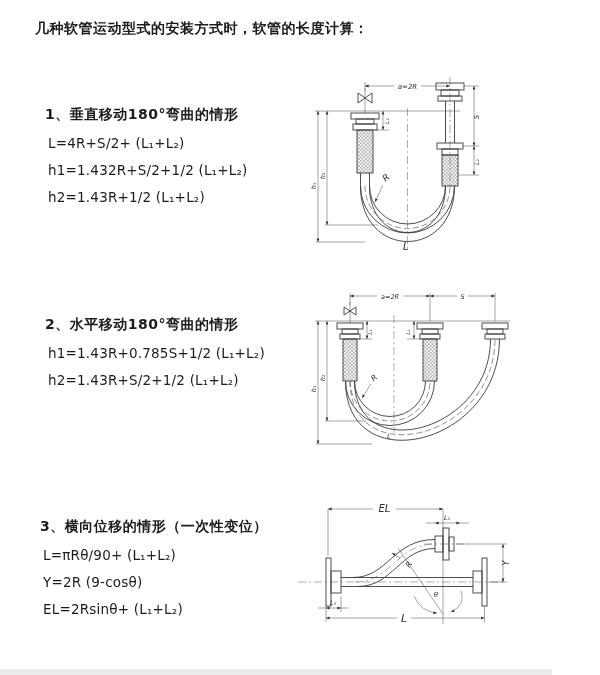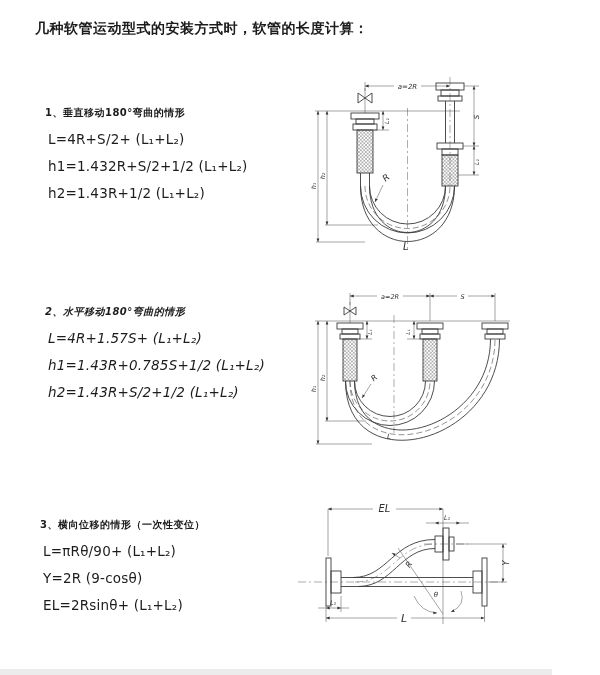--- a/index.html
+++ b/index.html
@@ -4,24 +4,24 @@
 <style>
   html,body{margin:0;padding:0;background:#ffffff;}
   .page{
     position:relative;width:552px;height:675px;background:#ffffff;
     font-family:"DejaVu Sans","Liberation Sans",sans-serif;color:#1c1c1c;overflow:hidden;
   }
   .doc-title{
     position:absolute;left:35px;top:20px;font-size:14px;font-weight:bold;letter-spacing:.5px;
   }
   .section{position:absolute;width:280px;}
-  .sec-heading{font-size:10px;font-weight:bold;letter-spacing:.5px;white-space:nowrap;}
+  .sec-heading{font-size:14px;font-weight:bold;letter-spacing:.5px;white-space:nowrap;}
   .formula{font-size:13.5px;margin-top:11px;margin-left:3px;letter-spacing:.2px;white-space:nowrap;}
   #sec1{left:45px;top:106px;}
-  #sec2{left:45px;top:305px;font-style:italic;}
+  #sec2{left:45px;top:316px;}
   #sec3{left:40px;top:518px;}
   .diagram{position:absolute;font-style:italic;}
   #d1{left:310px;top:68px;}
   #d2{left:310px;top:281px;}
   #d3{left:298px;top:496px;}
   svg{display:block;}
   svg text{font-family:"DejaVu Sans","Liberation Sans",sans-serif;fill:#333;}
   .part{stroke:#3a3a3a;stroke-width:.9;fill:none;}
   .thin{stroke:#4a4a4a;stroke-width:.5;fill:none;}
   .cl{stroke:#5a5a5a;stroke-width:.5;fill:none;stroke-dasharray:8 3 2 3;}
@@ -40,21 +40,20 @@
 
   <div class="section" id="sec1">
     <div class="sec-heading">1、垂直移动180°弯曲的情形</div>
     <div class="formula">L=4R+S/2+ (L₁+L₂)</div>
     <div class="formula">h1=1.432R+S/2+1/2 (L₁+L₂)</div>
     <div class="formula">h2=1.43R+1/2 (L₁+L₂)</div>
   </div>
 
   <div class="section" id="sec2">
     <div class="sec-heading">2、水平移动180°弯曲的情形</div>
-    <div class="formula">L=4R+1.57S+ (L₁+L₂)</div>
     <div class="formula">h1=1.43R+0.785S+1/2 (L₁+L₂)</div>
     <div class="formula">h2=1.43R+S/2+1/2 (L₁+L₂)</div>
   </div>
 
   <div class="section" id="sec3">
     <div class="sec-heading">3、横向位移的情形（一次性变位）</div>
     <div class="formula">L=πRθ/90+ (L₁+L₂)</div>
     <div class="formula">Y=2R (9-cosθ)</div>
     <div class="formula">EL=2Rsinθ+ (L₁+L₂)</div>
   </div>

